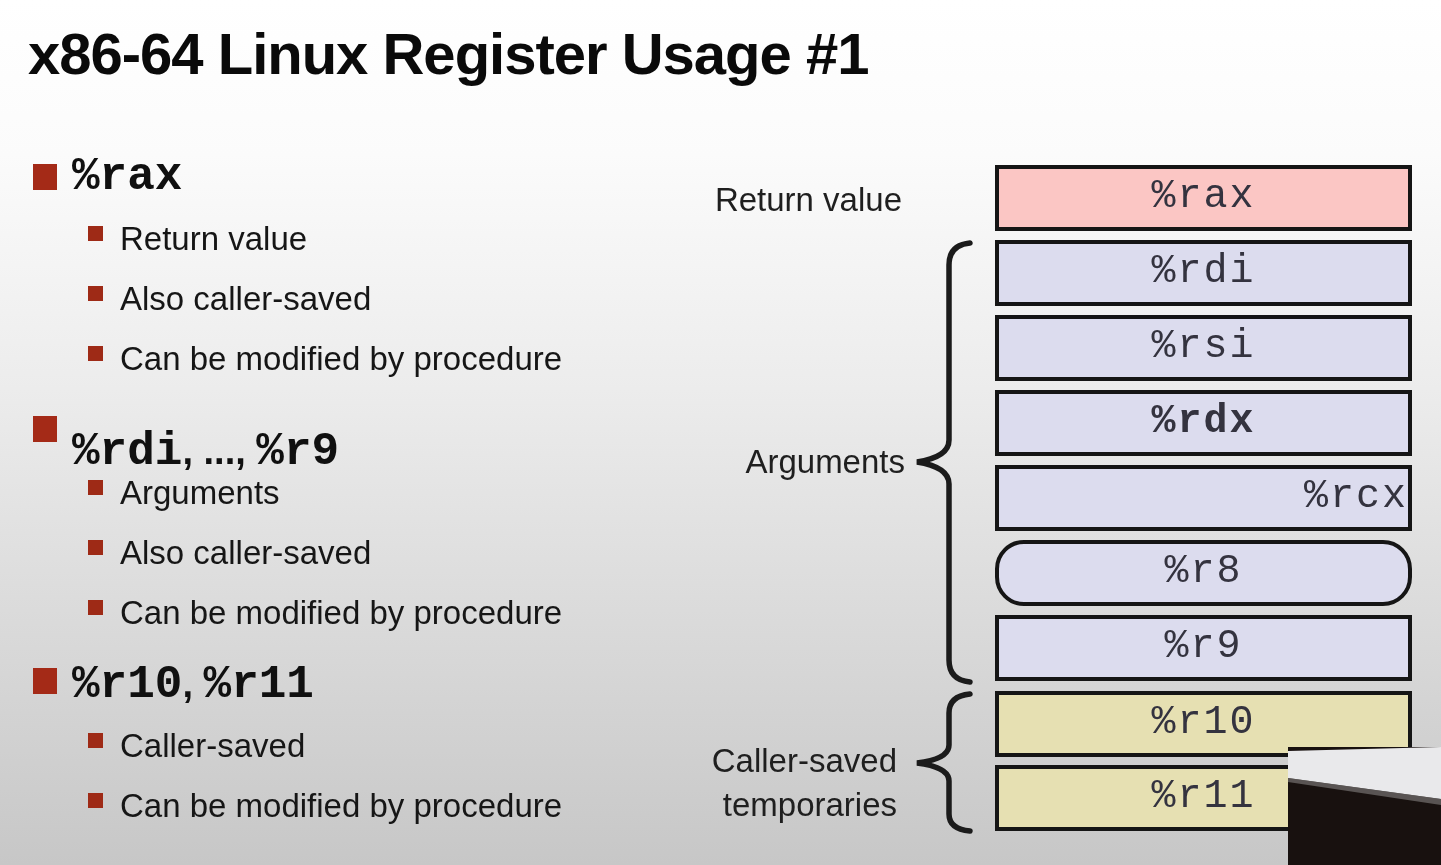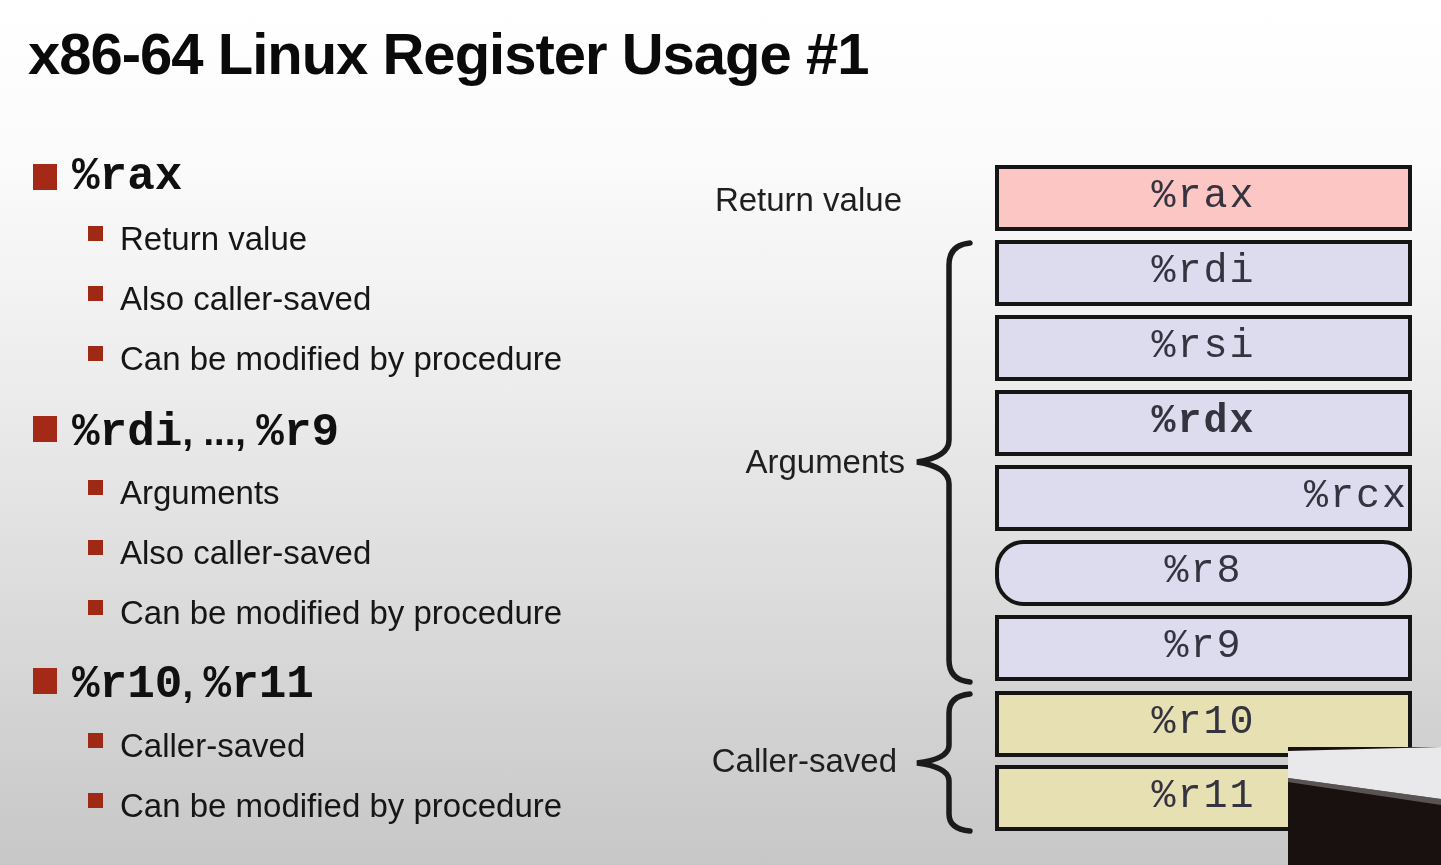--- a/index.html
+++ b/index.html
@@ -34,41 +34,42 @@
 <div class="abs l1-header mono" style="left:72px;top:151px;">%rax</div>
 
 <div class="abs l2-bullet" style="left:88px;top:226px;"></div>
 <div class="abs l2-text" style="left:120px;top:219px;">Return value</div>
 <div class="abs l2-bullet" style="left:88px;top:286px;"></div>
 <div class="abs l2-text" style="left:120px;top:279px;">Also caller-saved</div>
 <div class="abs l2-bullet" style="left:88px;top:346px;"></div>
 <div class="abs l2-text" style="left:120px;top:339px;">Can be modified by procedure</div>
 
 <div class="abs l1-bullet" style="left:33px;top:416px;"></div>
-<div class="abs l1-header" style="left:72px;top:403px;"><span class="mono">%rdi</span><span class="sep">, ..., </span><span class="mono">%r9</span></div>
+<div class="abs l1-header" style="left:72px;top:422px;"><span class="mono">%rdi</span><span class="sep">, ..., </span><span class="mono">%r9</span></div>
 
 <div class="abs l2-bullet" style="left:88px;top:480px;"></div>
 <div class="abs l2-text" style="left:120px;top:473px;">Arguments</div>
 <div class="abs l2-bullet" style="left:88px;top:540px;"></div>
 <div class="abs l2-text" style="left:120px;top:533px;">Also caller-saved</div>
 <div class="abs l2-bullet" style="left:88px;top:600px;"></div>
 <div class="abs l2-text" style="left:120px;top:593px;">Can be modified by procedure</div>
 
 <div class="abs l1-bullet" style="left:33px;top:668px;"></div>
 <div class="abs l1-header" style="left:72px;top:655px;text-align:right;"><span class="mono">%r10</span><span class="sep">, </span><span class="mono">%r11</span></div>
 
 <div class="abs l2-bullet" style="left:88px;top:733px;"></div>
 <div class="abs l2-text" style="left:120px;top:726px;">Caller-saved</div>
 <div class="abs l2-bullet" style="left:88px;top:793px;"></div>
 <div class="abs l2-text" style="left:120px;top:786px;">Can be modified by procedure</div>
 
 <div class="abs diag-label" style="left:640px;top:180px;width:262px;">Return value</div>
 <div class="abs diag-label" style="left:640px;top:442px;width:265px;">Arguments</div>
 <div class="abs diag-label" style="left:640px;top:739px;width:257px;line-height:44px;">
   <div>Caller-saved</div>
+  <div>temporaries</div>
 </div>
 
 <svg class="abs brace-svg" width="70" height="600" viewBox="0 0 70 600">
   <path d="M65,8 Q44,10 44,30 L44,205 Q44,222 12,227 Q44,232 44,249 L44,425 Q44,445 65,447" fill="none" stroke="#1b1b1b" stroke-width="5.5" stroke-linecap="round"></path>
   <path d="M65,459 Q44,461 44,478 L44,510 Q44,524 12,528 Q44,532 44,546 L44,579 Q44,594 65,596" fill="none" stroke="#1b1b1b" stroke-width="5.5" stroke-linecap="round"></path>
 </svg>
 
 <div class="abs reg-box" style="top: 165px; background-color: rgb(251, 198, 196);">%rax</div>
 <div class="abs reg-box" style="top: 240px; background-color: rgb(220, 220, 238);">%rdi</div>
 <div class="abs reg-box" style="top: 315px; background-color: rgb(220, 220, 238); font-family: Liberation Mono, monospace;">%rsi</div>

